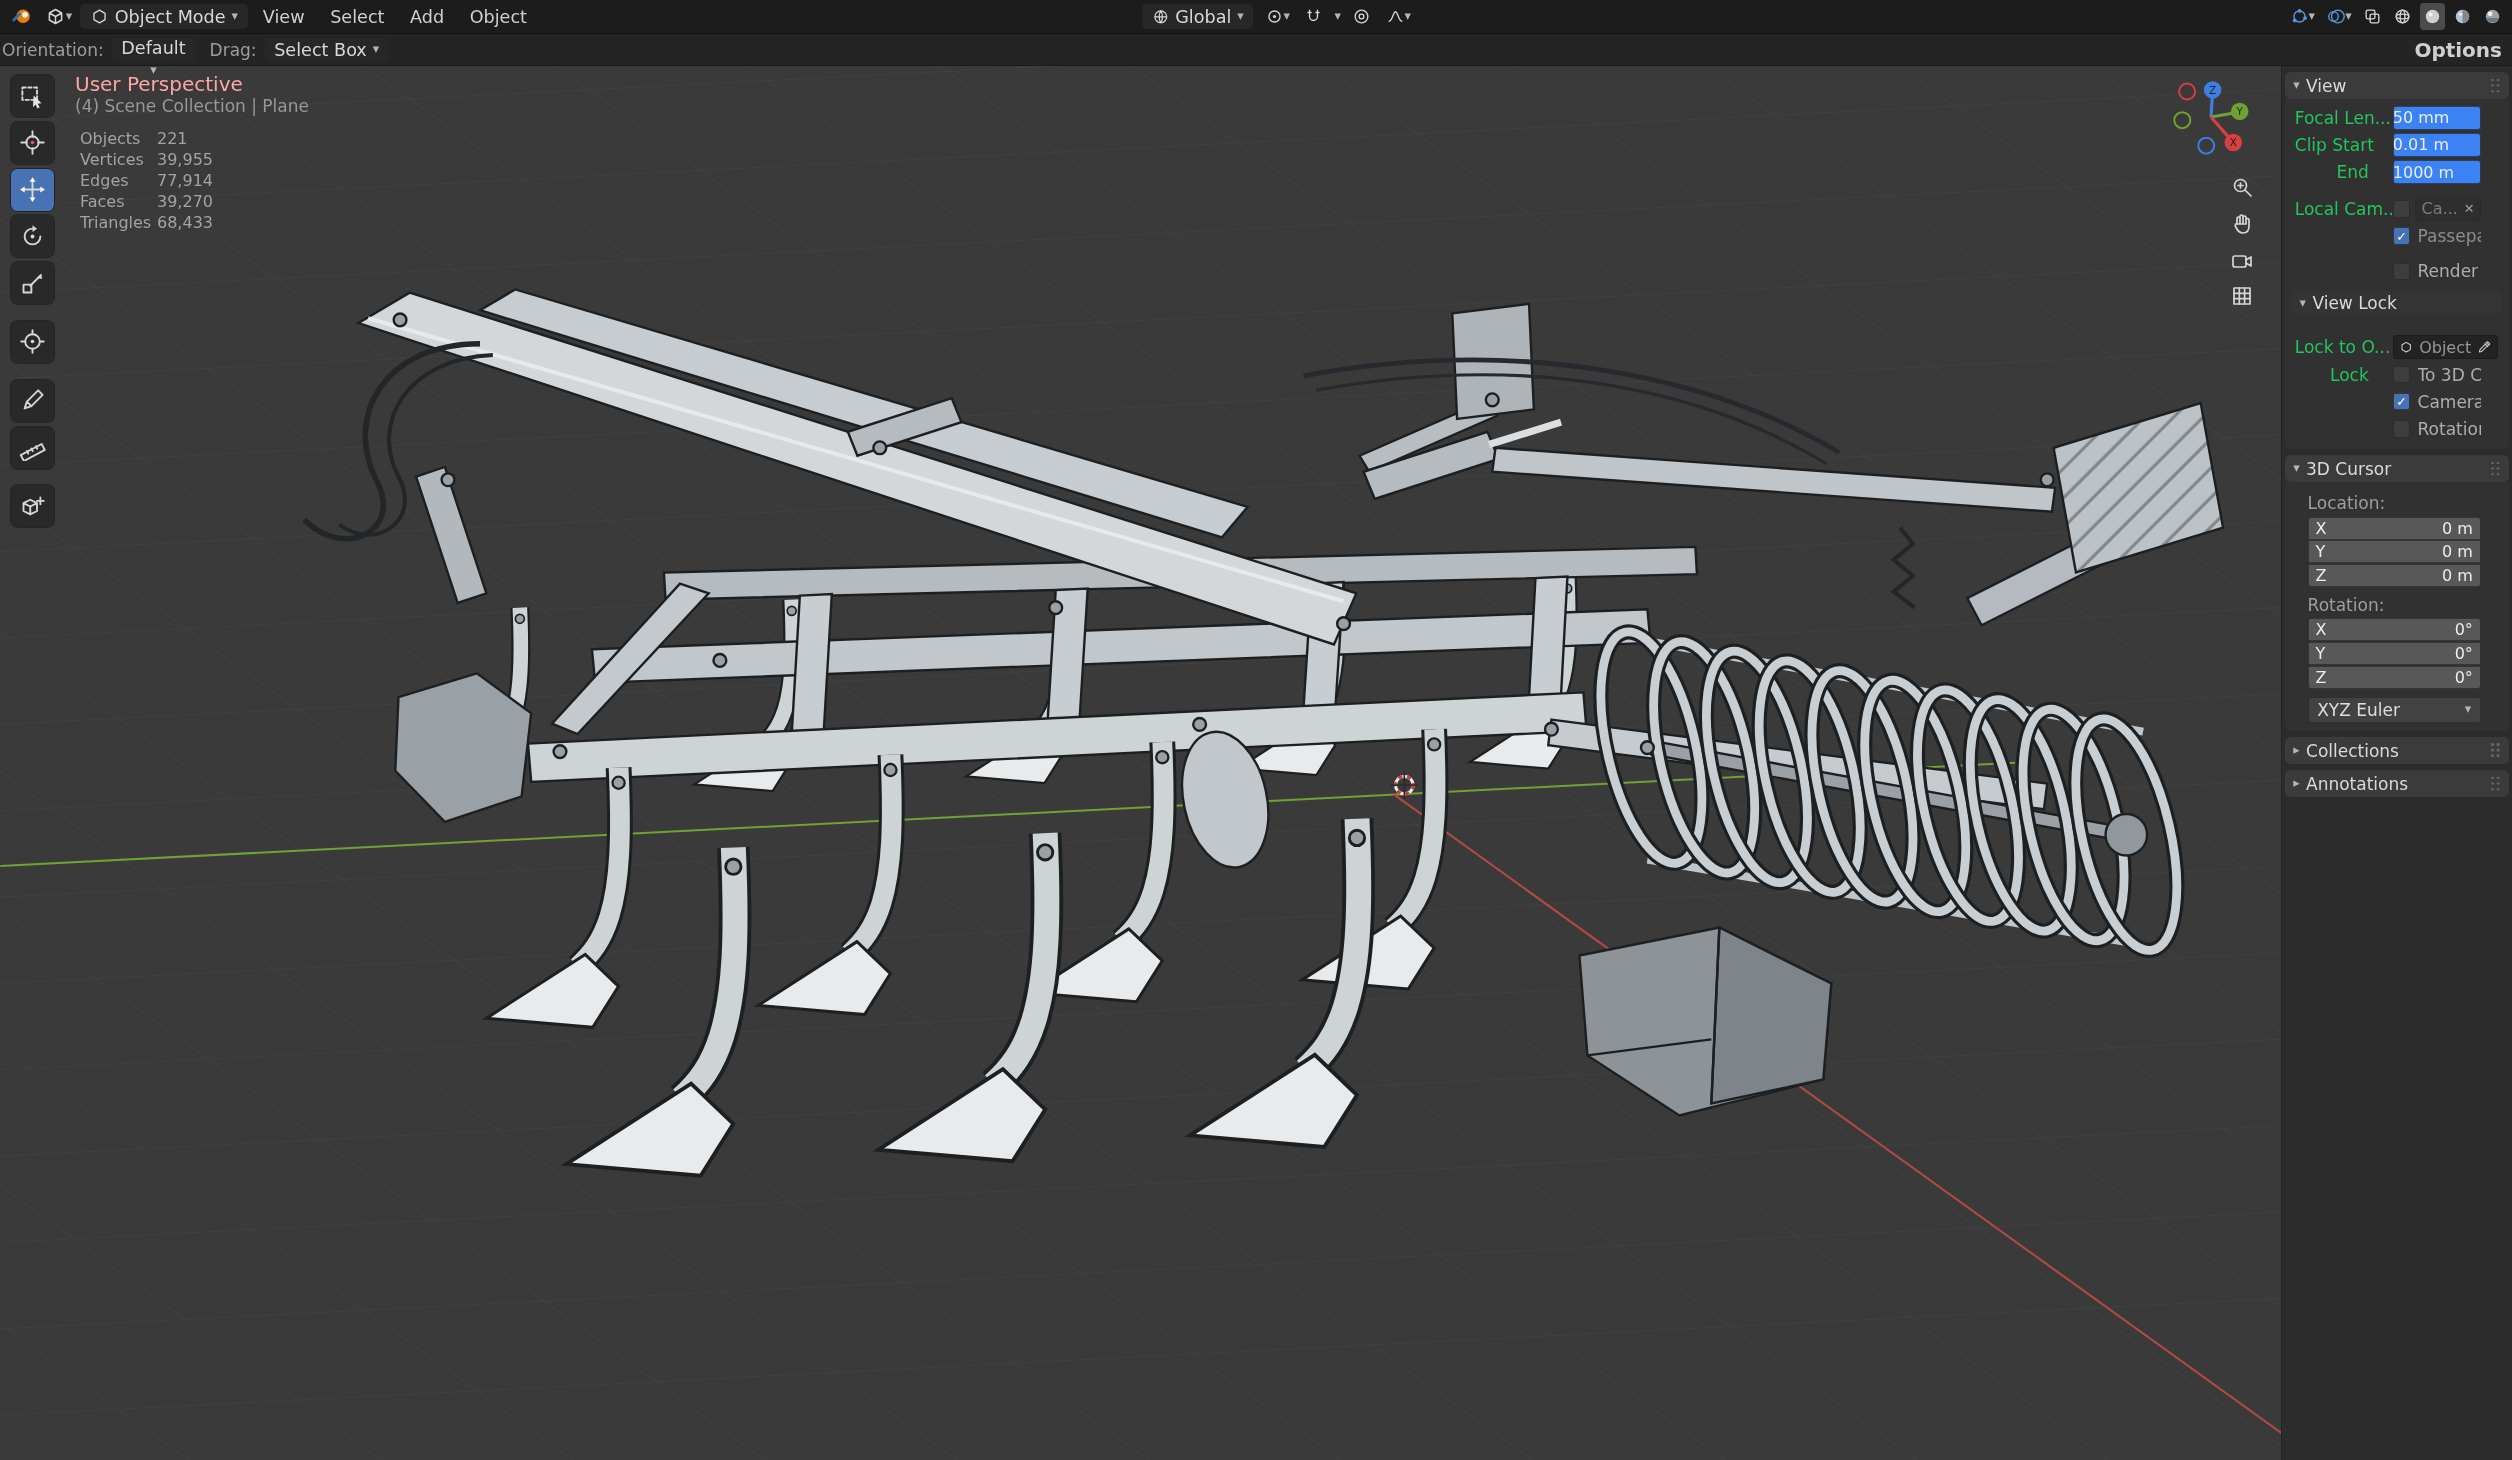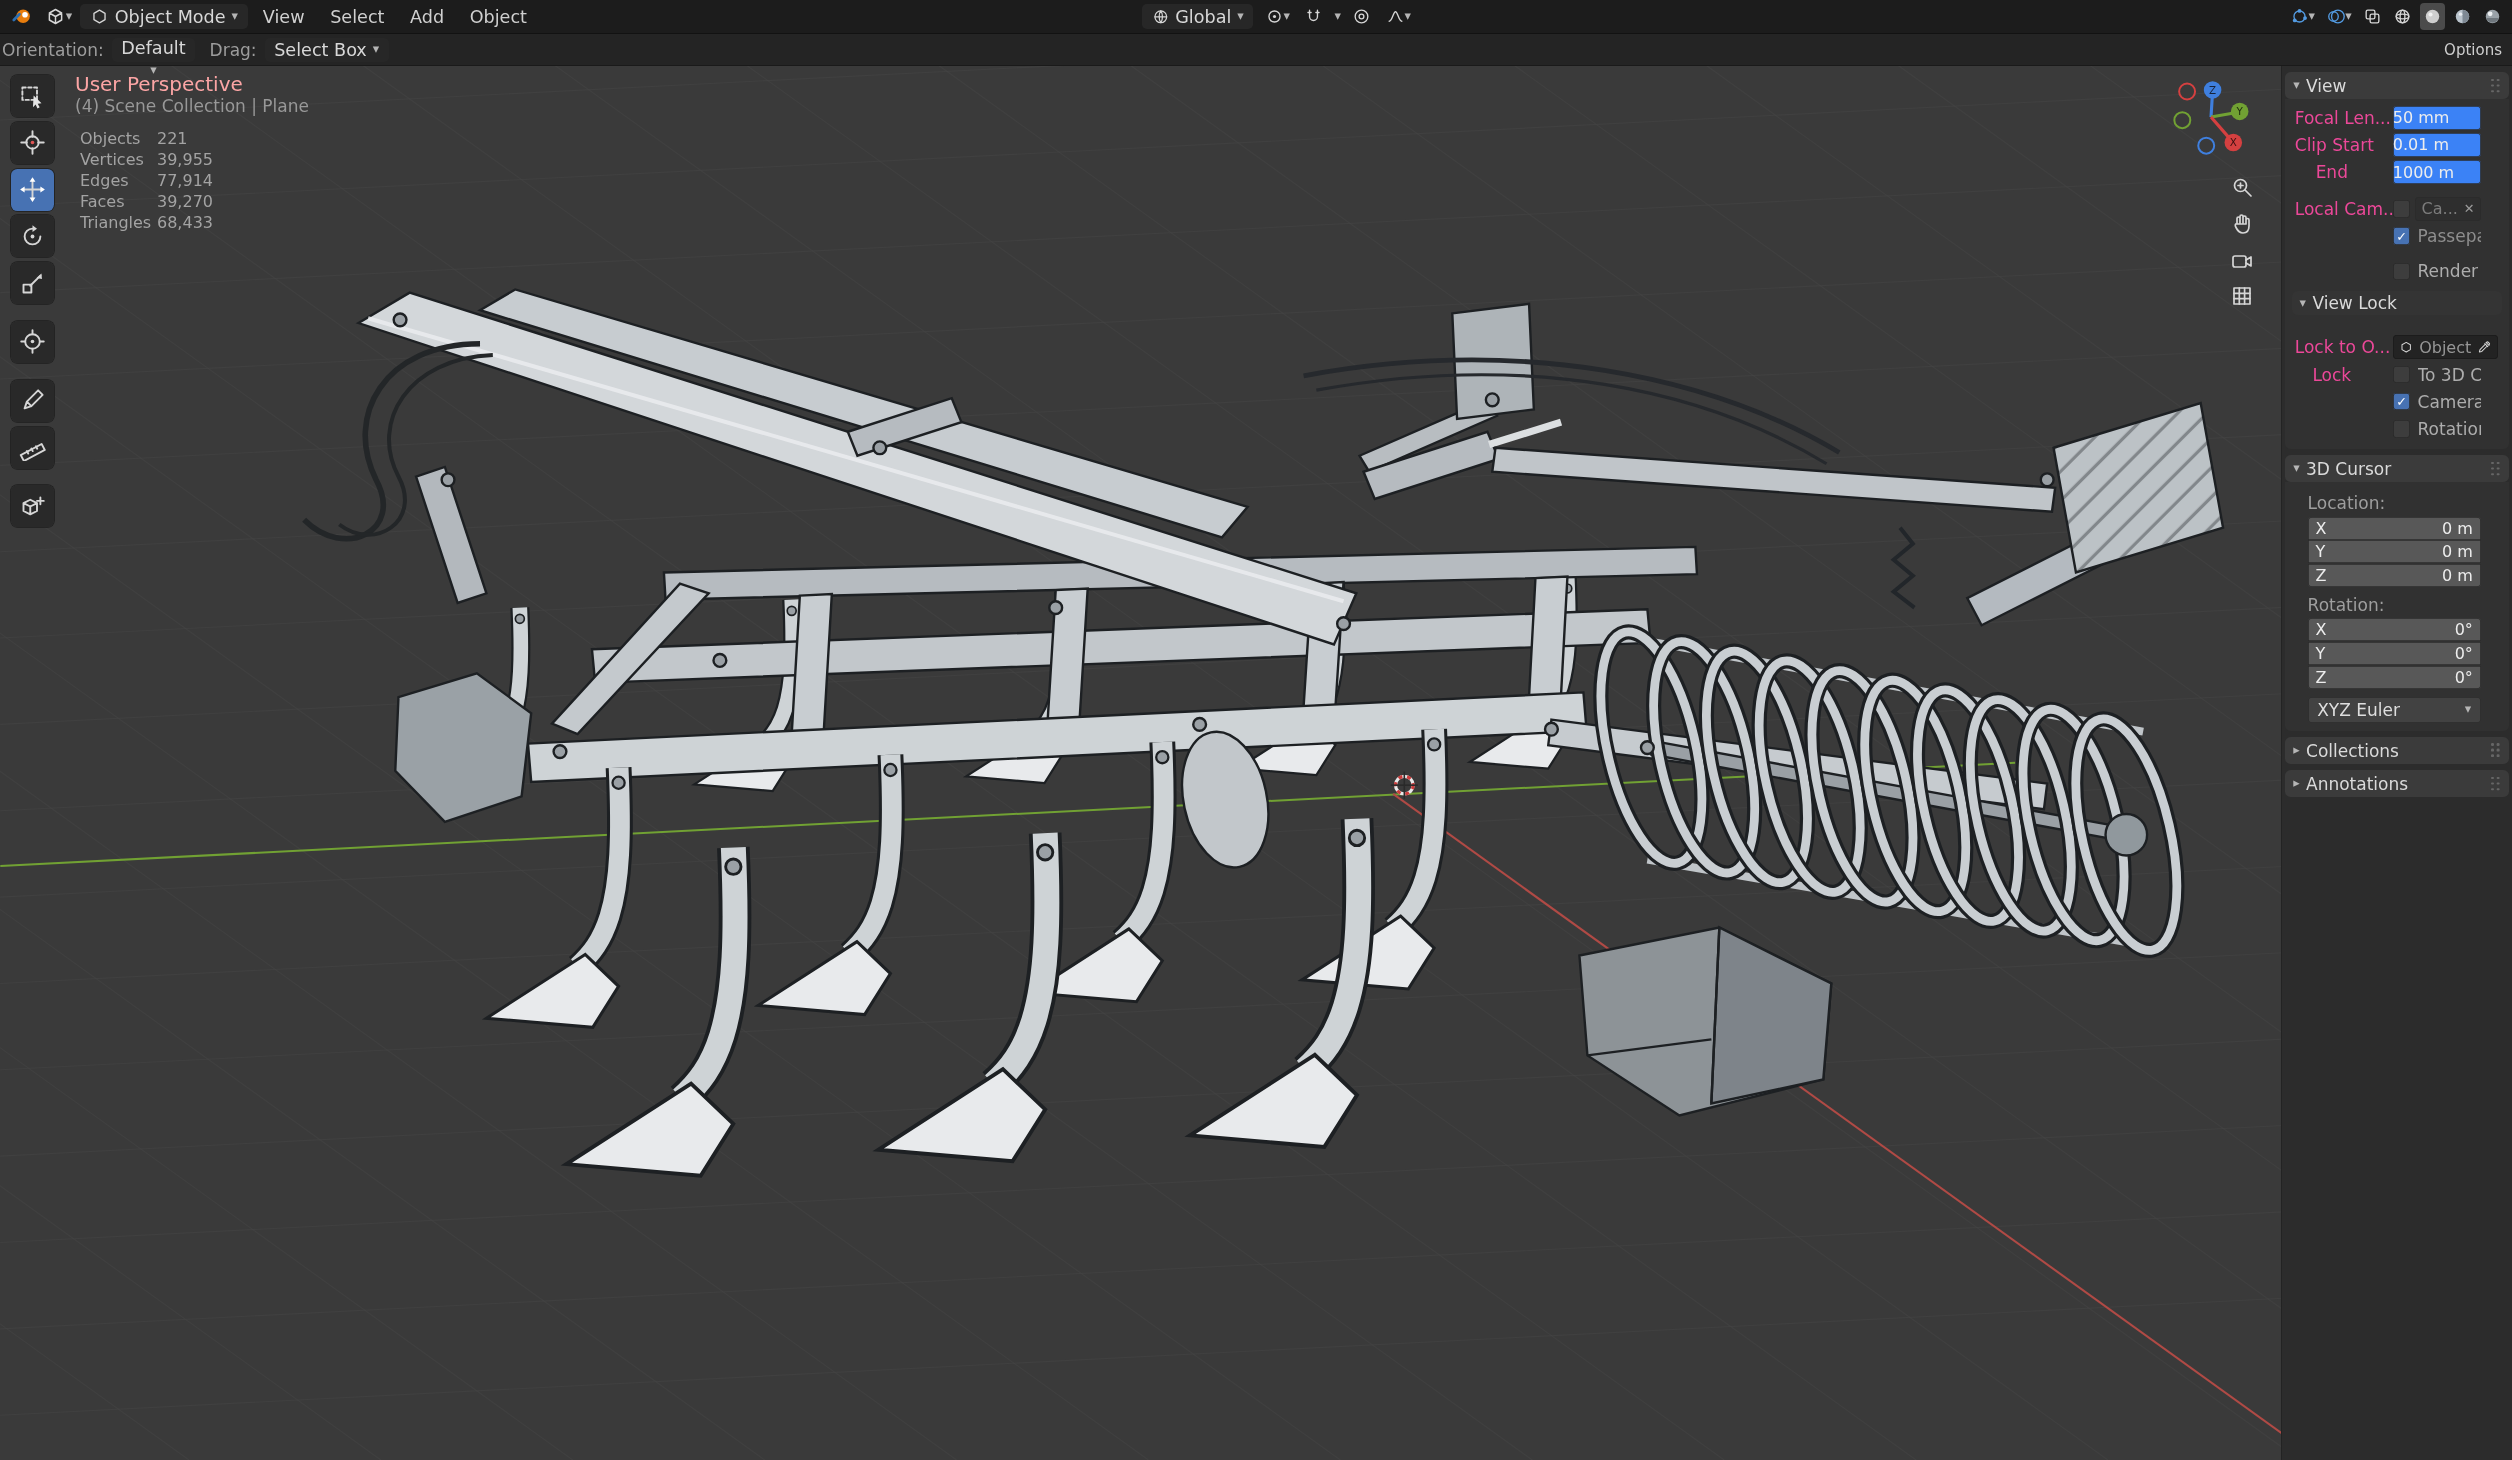--- a/index.html
+++ b/index.html
@@ -12,21 +12,21 @@
   #toolsettings{top:34px;height:32px;background:#242424;padding:0 2px;z-index:30;border-bottom:0.8px solid #1a1a1a;}
   .hgroup{display:flex;align-items:center;height:100%;}
   .menu-item{padding:0 10.4px;height:100%;display:flex;align-items:center;font-size:17.6px;color:#d0d0d0;cursor:default;}
   .pill{display:flex;align-items:center;gap:6px;background:#272727;border-radius:4.8px;height:25.6px;padding:0 9.6px;font-size:17.6px;color:#d8d8d8;}
   .chev{font-size:12.8px;color:#b5b5b5;line-height:1;}
   .icobtn{display:flex;align-items:center;justify-content:center;height:27px;padding:0 3.2px;border-radius:4px;}
   .lbl{font-size:17px;color:#9d9d9d;margin-right:8px;}
   .tb-center{position:absolute;left:1142px;top:0;height:100%;display:flex;align-items:center;gap:8px;}
   .tb-right{position:absolute;right:6.4px;top:0;height:100%;display:flex;align-items:center;gap:4.8px;}
   .shade-active{background:#4b4b4b;border-radius:4px;}
-  .opt-btn{margin-left:auto;font-size:15px;color:#cfcfcf;padding:3.2px 8px;border-radius:4px;}
+  .opt-btn{margin-left:auto;font-size:20px;color:#cfcfcf;padding:3.2px 8px;border-radius:4px;font-weight:bold;}
 
   
   #toolshelf{position:absolute;left:11.2px;top:75px;display:flex;flex-direction:column;gap:4.8px;z-index:20;}
   .tool{width:43px;height:42px;background:rgba(40,40,40,.95);border-radius:6.4px;display:flex;align-items:center;justify-content:center;box-shadow:0 0 0 0.8px #1e1e1e;}
   .tool.active{background:#4772b3;}
   .tgap{height:7.2px;}
   .i{stroke:#d6d6d6;fill:none;stroke-width:1.7;stroke-linecap:round;stroke-linejoin:round;}
   .iblue{stroke:#539be2;}
 
   
@@ -38,21 +38,21 @@
 
   #gizmo{position:absolute;left:2160px;top:66px;z-index:15;}
   .navcol{position:absolute;left:2226px;z-index:15;width:32px;height:32px;display:flex;align-items:center;justify-content:center;}
 
   
   #sidebar{position:absolute;top:66px;right:0;bottom:0;width:231px;background:#2c2c2c;z-index:25;border-left:0.8px solid #232323;font-size:17px;}
   .phead{height:27px;background:#3b3b3b;border-radius:5.6px;margin:6.4px 3.2px 0 3.2px;display:flex;align-items:center;gap:6.4px;padding:0 8px;color:#dadada;}
   .phead.sub{background:#343434;margin:8px 6.4px 0 6.4px;height:24px;}
   .pbody{background:#313131;margin:0 3.2px;border-radius:0 0 5.6px 5.6px;padding:3.2px 0 8px 0;}
   .prow{display:flex;align-items:center;height:24px;margin:3.2px 28px 0 9.6px;}
-  .plabel{flex:0 0 98px;text-align:center;padding-right:24px;color:#ec4899;white-space:nowrap;overflow:hidden;}
+  .plabel{flex:0 0 98px;text-align:right;padding-right:24px;color:#22c55e;white-space:nowrap;overflow:hidden;}
   .pfield{flex:1;height:24px;background:#3b82f6;border-radius:4px;display:flex;align-items:center;color:#ededed;font-size:16px;box-shadow:inset 0 0 0 0.8px #2b2b2b;}
   .pfield.dis{background:#2e2e2e;color:#7c7c7c;justify-content:space-between;padding:0 6.4px;}
   .objfield{flex:1;height:24px;background:#232323;border-radius:4px;display:flex;align-items:center;gap:5.6px;padding:0 6.4px;box-shadow:inset 0 0 0 0.8px #1b1b1b;}
   .objfield .otxt{flex:1;color:#969696;font-size:16px;}
   .cb{width:17.6px;height:17.6px;border-radius:3.2px;background:#3d3d3d;box-shadow:inset 0 0 0 0.8px #292929;flex:0 0 17.6px;display:flex;align-items:center;justify-content:center;}
   .cb.checked{background:#4772b3;color:#fff;font-size:12.8px;}
   .cblabel{margin-left:7.2px;color:#adadad;white-space:nowrap;overflow:hidden;}
   .seclabel{margin:8px 0 0 22.4px;color:#9e9e9e;}
   .vcol{margin:3.2px 28px 0 22.4px;display:flex;flex-direction:column;gap:0.8px;}
   .vslider{height:23px;background:#585858;display:flex;align-items:center;justify-content:space-between;padding:0 8px;color:#ededed;font-size:16px;box-shadow:inset 0 0 0 0.8px #2b2b2b;}

